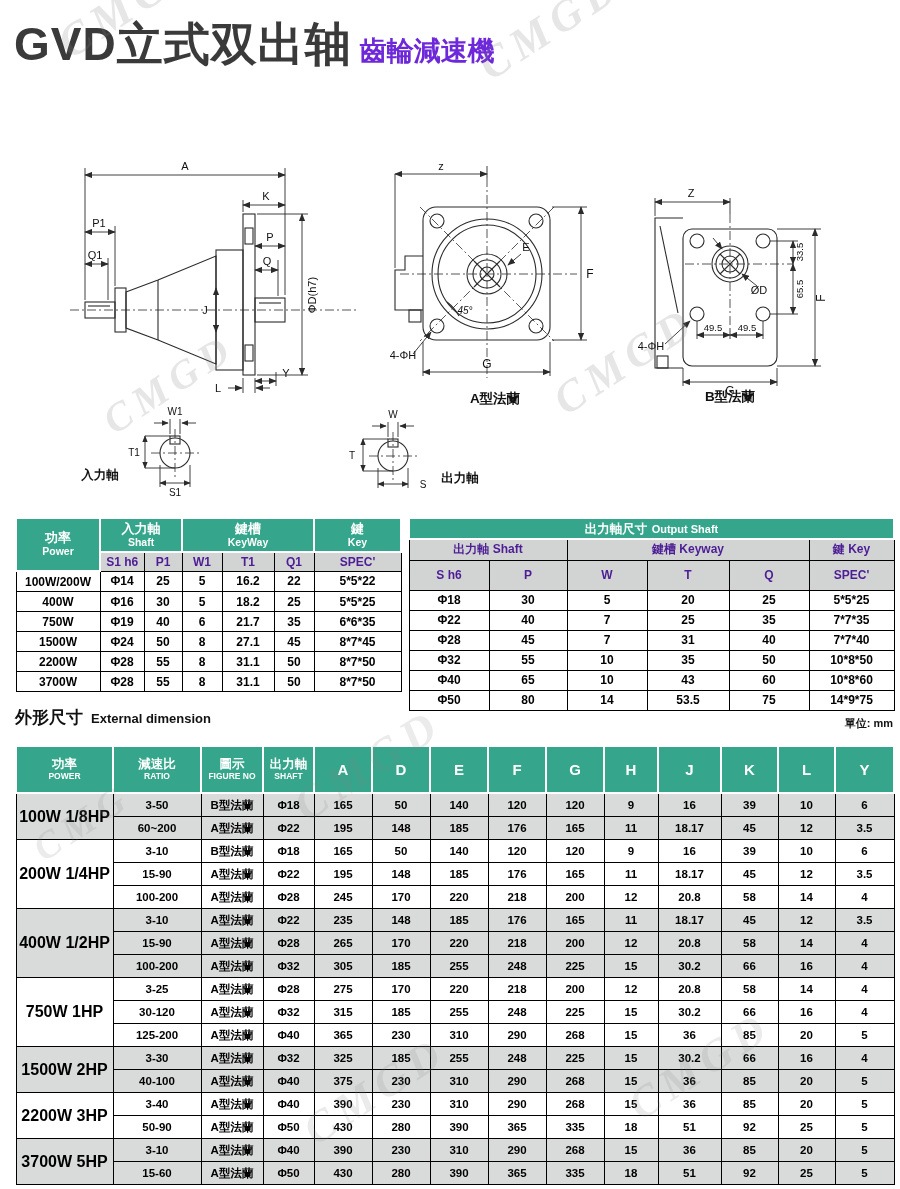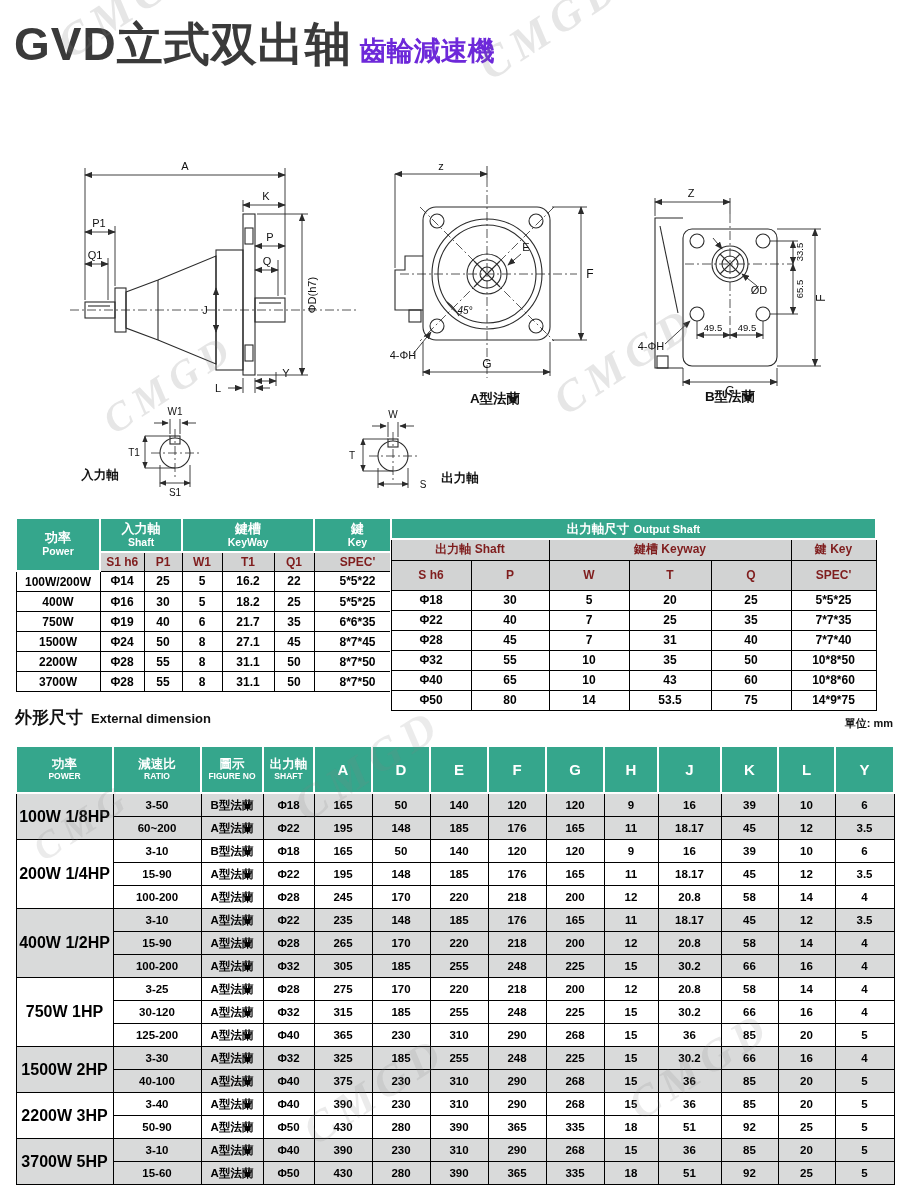--- a/index.html
+++ b/index.html
@@ -20,21 +20,21 @@
   .cl{stroke:#2b2b2b;stroke-width:.8;stroke-dasharray:9 3 2 3;fill:none;}
   .lab text{font-size:11px;fill:#111;text-anchor:middle;font-family:"Liberation Sans",sans-serif;}
   .lab .sm{font-size:9.5px;}
   .lab .it{font-style:italic;font-size:10px;}
   .cap{position:absolute;font-size:13.5px;font-weight:600;color:#111;text-align:center;z-index:2;}
   
   .tbl{border-collapse:collapse;position:absolute;table-layout:fixed;z-index:2;background:#fff;}
   .tbl th,.tbl td{text-align:center;vertical-align:middle;padding:0;overflow:hidden;}
   .tbl td{border:1px solid #000;font-size:12px;font-weight:700;color:#000;height:19px;}
   th.g{background:var(--green,#35a68c);color:#fff;border:2px solid #fff;font-weight:700;}
-  th.gr{background:var(--gray_header,#d2d3d3);border:1px solid #000;font-size:12px;font-weight:700;color:#7f1d1d;margin-top:16px;}
+  th.gr{background:var(--gray_header,#d2d3d3);border:1px solid #000;font-size:12px;font-weight:700;color:#4c1d95;margin-top:16px;}
   .zh{font-size:13px;line-height:1.15;font-weight:700;}
   .en{font-size:10.5px;line-height:1.1;font-weight:700;}
   .band-zh{font-size:12.5px;font-weight:700;}
   .band-en{font-size:11px;font-weight:700;}
   
   #dim-table td{height:22px;font-size:11.5px;}
   #dim-table thead th{background:var(--green,#35a68c);color:#fff;border:2px solid #fff;}
   #dim-table thead .zh2{font-size:12.5px;font-weight:700;line-height:1.2;}
   #dim-table thead .en2{font-size:8.5px;font-weight:700;line-height:1.1;}
   #dim-table thead th.letter{font-size:15px;font-weight:700;}
@@ -378,21 +378,21 @@
           <td>Φ28</td>
           <td>55</td>
           <td>8</td>
           <td>31.1</td>
           <td>50</td>
           <td>8*7*50</td>
         </tr>
       </tbody>
   </table>
 
-  <table class="tbl" id="output-table" style="left:390px;top:517px;width:485px">
+  <table class="tbl" id="output-table" style="left:408px;top:517px;width:485px">
     <colgroup>
       <col style="width:80px">
         <col style="width:78px">
         <col style="width:80px">
       <col style="width:82px">
         <col style="width:80px">
         <col style="width:85px">
     </colgroup>
     <thead>
       <tr style="height:17px">

